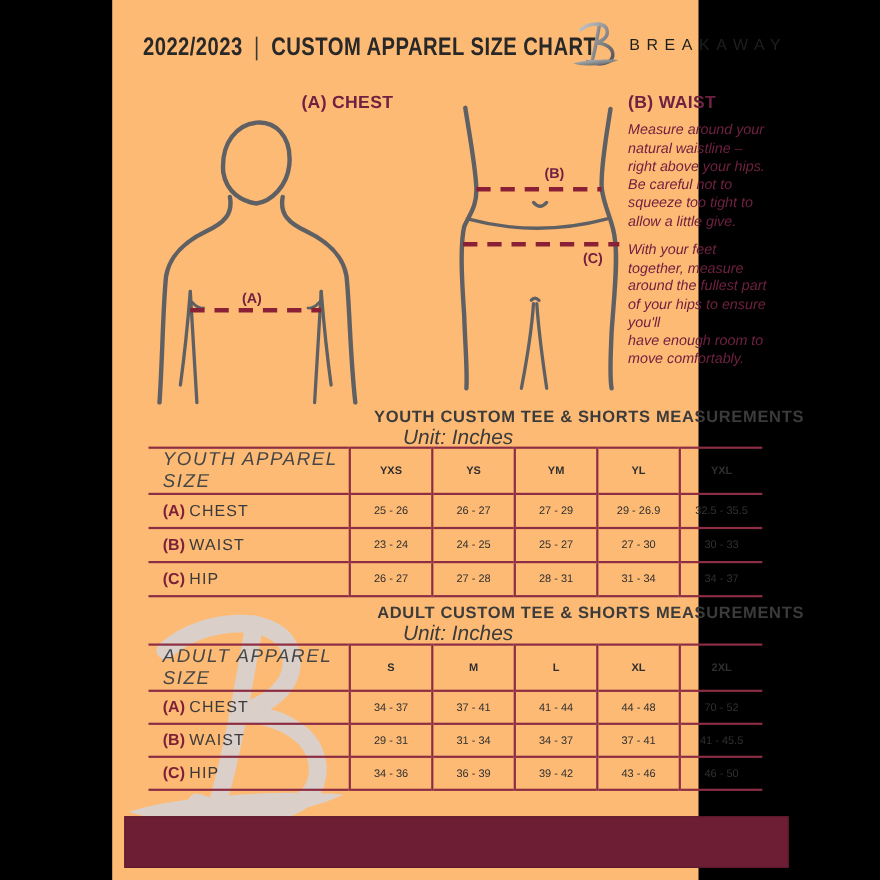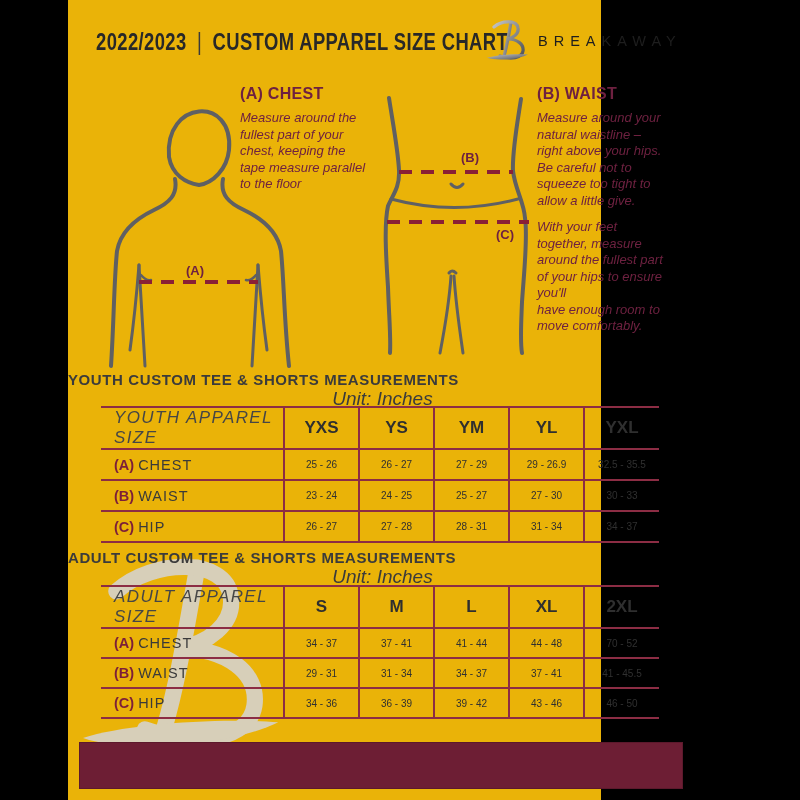--- a/index.html
+++ b/index.html
@@ -1,49 +1,49 @@
 <!DOCTYPE html>
 <html><head>
 <meta charset="utf-8">
 <style>
   html,body{margin:0;padding:0;width:800px;height:800px;overflow:hidden;background:#000;}
   *{box-sizing:border-box;font-family:"Liberation Sans",sans-serif;}
-  .page{position:absolute;left:68px;top:0;width:533px;height:800px;background:#eab308;}
+  .page{position:absolute;left:102px;top:0;width:533px;height:800px;background:#fdba74;}
 
   
   .doc-title{position:absolute;left:28px;top:29px;white-space:nowrap;color:#282828;
     font-weight:800;font-size:23px;letter-spacing:.5px;transform:scaleX(.8);transform-origin:left center;}
   .doc-title .sep{font-weight:400;color:#3a3a3a;margin:0 13px;}
   .brand{position:absolute;left:418px;top:20px;display:flex;align-items:center;}
   .brand svg{width:44px;height:42px;}
   .brand-name{margin-left:8px;font-size:14.5px;font-weight:400;letter-spacing:6px;color:#1e1e1e;}
 
   
   .guide{position:absolute;width:172px;color:#6e2140;}
   .guide-h{font-size:16px;font-weight:800;letter-spacing:.3px;margin-bottom:7px;}
   .guide-b{font-size:13px;font-style:italic;line-height:16.5px;white-space:pre-line;}
 
   .fig{position:absolute;}
   .fig path{fill:none;stroke:#5f6063;stroke-linecap:round;}
   .fig .dash{stroke:#8a2036;stroke-width:4;stroke-dasharray:13 9;stroke-linecap:butt;}
   .diagram-label{position:absolute;font-size:13px;font-weight:800;color:#6e2140;}
 
   
-  .tbl-title{position:absolute;left:0;width:629px;text-align:left;font-size:15px;
+  .tbl-title{position:absolute;left:0;width:629px;text-align:right;font-size:15px;
     font-weight:700;letter-spacing:.6px;color:#3b3b3b;}
   .tbl-unit{position:absolute;left:0;width:629px;text-align:center;font-size:19px;
     font-style:italic;color:#3b3b3b;}
   table.size-table{position:absolute;left:33px;width:558px;border-collapse:collapse;table-layout:fixed;
     border-top:2px solid #8c2d44;border-bottom:2px solid #8c2d44;}
   table.size-table col.c0{width:183px;}
   table.size-table col.cN{width:75px;}
   table.size-table th,table.size-table td{border:0;padding:0;text-align:center;vertical-align:middle;}
   table.size-table th:not(.first),table.size-table td:not(.first){border-left:2px solid #8c2d44;}
   table.size-table tbody tr{border-top:2px solid #8c2d44;}
-  table.size-table th{font-size:17px;font-weight:700;color:#2f2f2f;}
+  table.size-table th{font-size:10px;font-weight:700;color:#2f2f2f;}
   table.size-table th.first{font-weight:400;font-size:17px;letter-spacing:1.4px;color:#464646;text-align:left;padding-left:13px;font-style:italic;}
   table.size-table td{font-size:10px;color:#303030;}
   table.size-table td.first{text-align:left;padding-left:13px;font-size:14.5px;}
   .pfx{font-weight:800;color:#7c1f39;}
   .lbl{color:#3a3a3a;letter-spacing:1px;margin-left:4px;}
   .t-youth thead tr{height:36px;} .t-youth tbody tr{height:31px;}
   .t-adult thead tr{height:32px;} .t-adult tbody tr{height:30px;}
 
   .footer-bar{position:absolute;left:11px;top:742px;width:604px;height:47px;
     background:#6d1e34;border:1px solid #5c192c;}
@@ -108,25 +108,20 @@
     <path class="dash" d="M 33,80 H 147"></path>
     <path class="dash" d="M 21,130 H 163"></path>
   </svg>
 
   <span class="diagram-label" style="left:118px;top:263px">(A)</span>
   <span class="diagram-label" style="left:393px;top:150px">(B)</span>
   <span class="diagram-label" style="left:428px;top:227px">(C)</span>
 
   <div class="guide" style="left:172px;top:85px">
     <div class="guide-h">(A) CHEST</div>
-    <div class="guide-b">Measure around the
-fullest part of your
-chest, keeping the
-tape measure parallel
-to the floor</div>
   </div>
   <div class="guide" style="left:469px;top:85px">
     <div class="guide-h">(B) WAIST</div>
     <div class="guide-b">Measure around your
 natural waistline –
 right above your hips.
 Be careful not to
 squeeze too tight to
 allow a little give.</div>
   </div>

